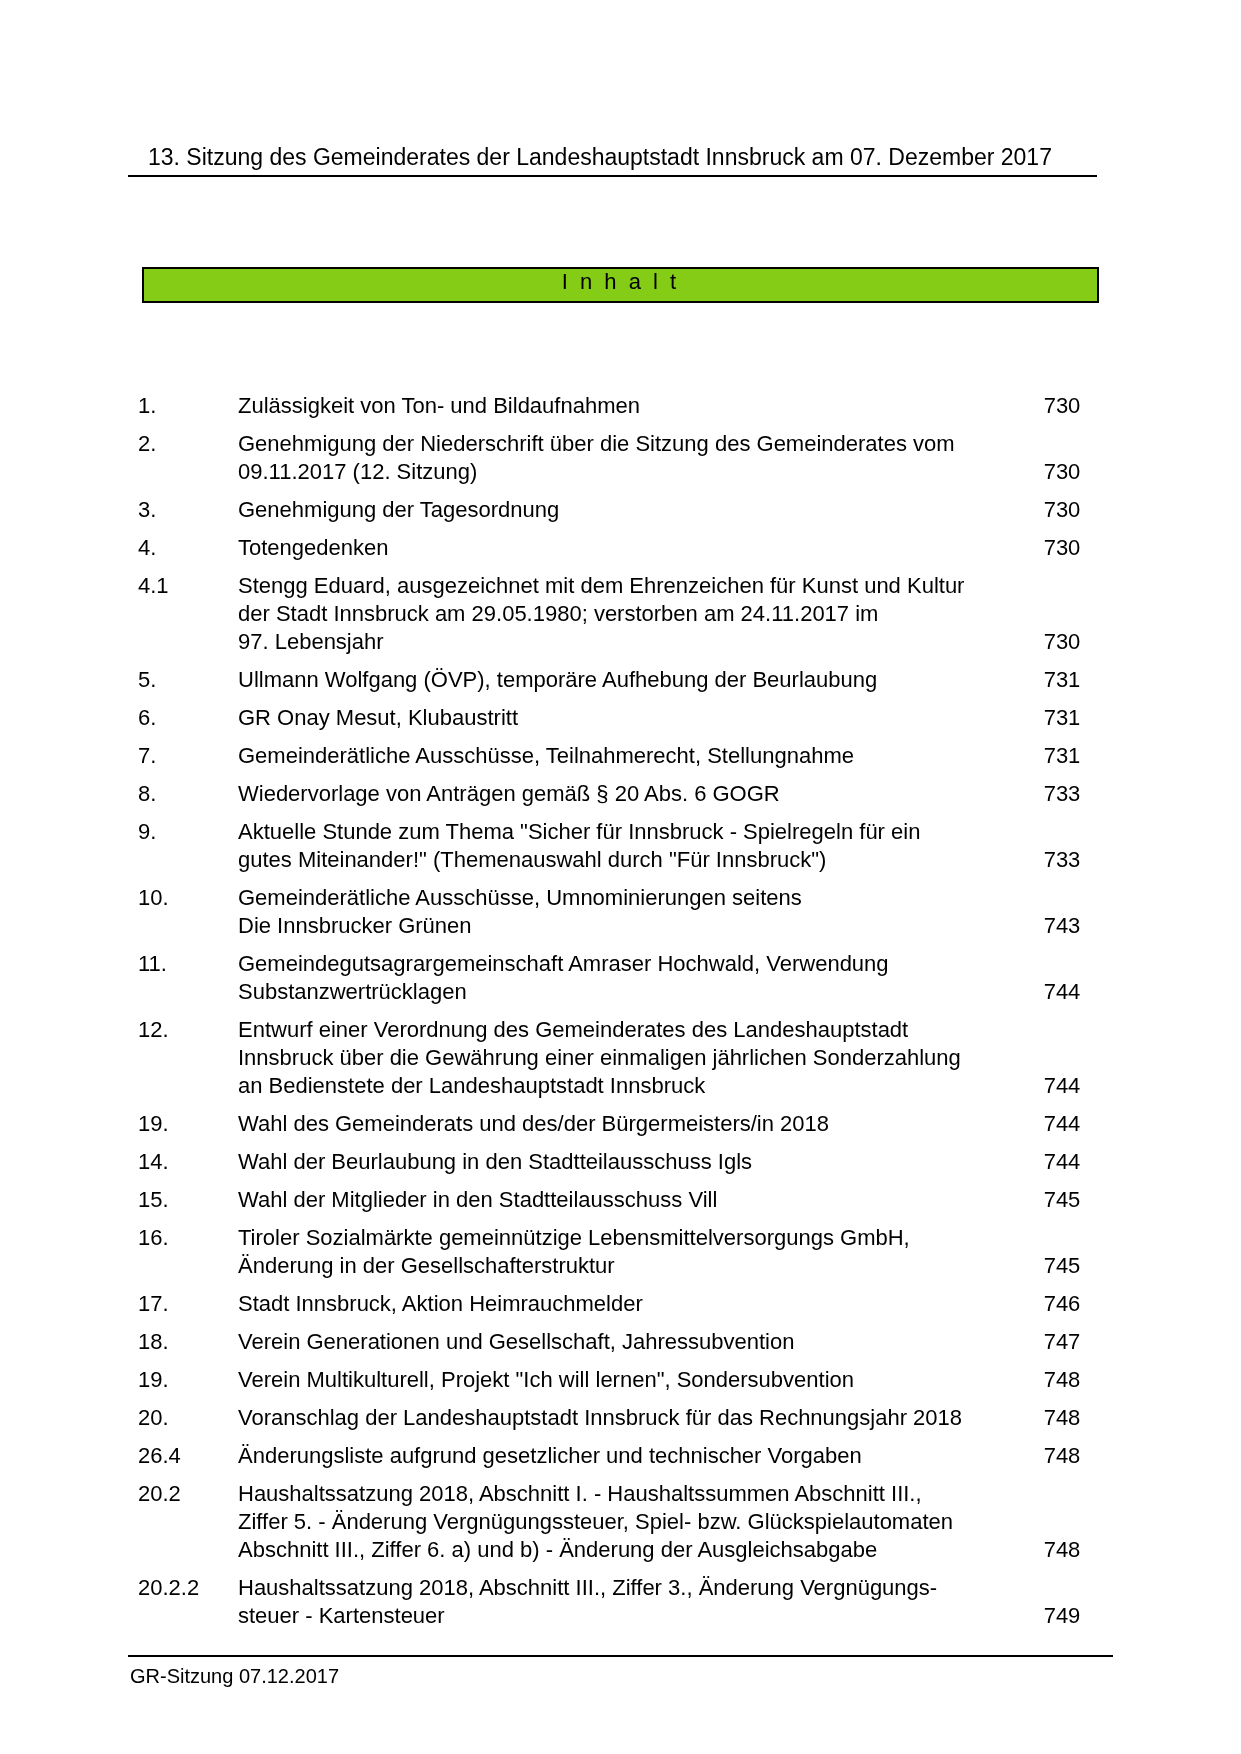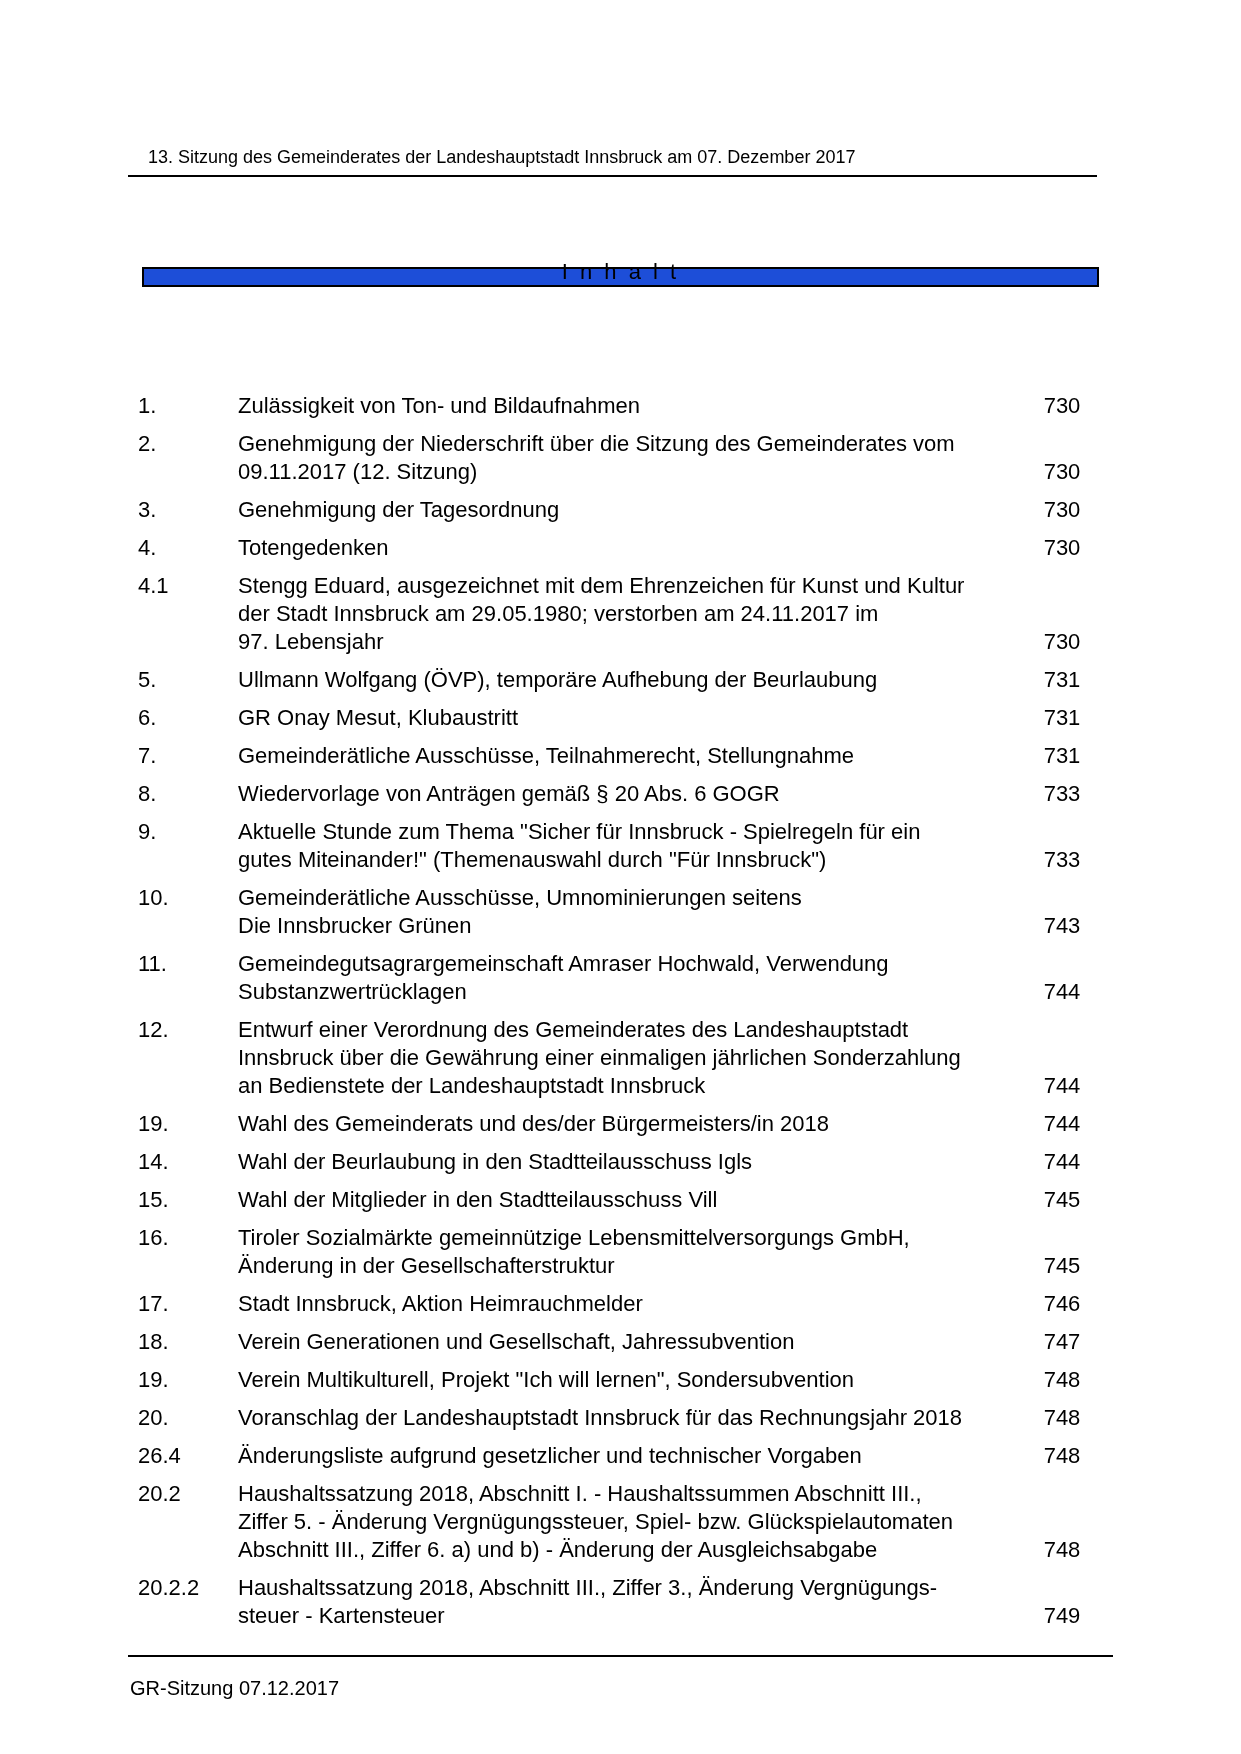--- a/index.html
+++ b/index.html
@@ -8,32 +8,32 @@
     background: #ffffff;
     color: #000000;
     font-family: "Liberation Sans", sans-serif;
     position: relative;
     overflow: hidden;
   }
   .page-header {
     position: absolute;
     top: 143px; left: 128px; width: 969px;
     box-sizing: border-box;
-    font-size: 18px; line-height: 28px;
+    font-size: 23px; line-height: 28px;
     padding: 0 0 4px 20px;
     border-bottom: 2px solid #000;
     white-space: pre;
   }
   .inhalt-box {
     position: absolute;
-    top: 267px; left: 142px; width: 957px; height: 20px;
+    top: 267px; left: 142px; width: 957px; height: 36px;
     box-sizing: border-box;
-    background: #1d4ed8;
+    background: #84cc16;
     border: 2px solid #000;
-    display: flex; align-items: flex-end; justify-content: center;
+    display: flex; align-items: flex-start; justify-content: center;
     font-size: 22px;
     letter-spacing: 3px;
     white-space: pre;
   }
   .toc {
     position: absolute;
     top: 392px; left: 138px; width: 954px;
   }
   .toc-row {
     display: grid;
@@ -48,21 +48,20 @@
     position: absolute;
     top: 1655px; left: 128px; width: 985px;
     border-top: 2px solid #000;
     height: 0;
   }
   .footer-text {
     position: absolute;
     top: 1663px; left: 130px;
     font-size: 20px; line-height: 26px;
     white-space: pre;
-    margin-top: 12px;
   }
 </style>
 </head>
 <body>
 
 <div class="page-header">13. Sitzung des Gemeinderates der Landeshauptstadt Innsbruck am 07. Dezember 2017</div>
 
 <div class="inhalt-box">
   <span>I n h a l t</span>
 </div>

